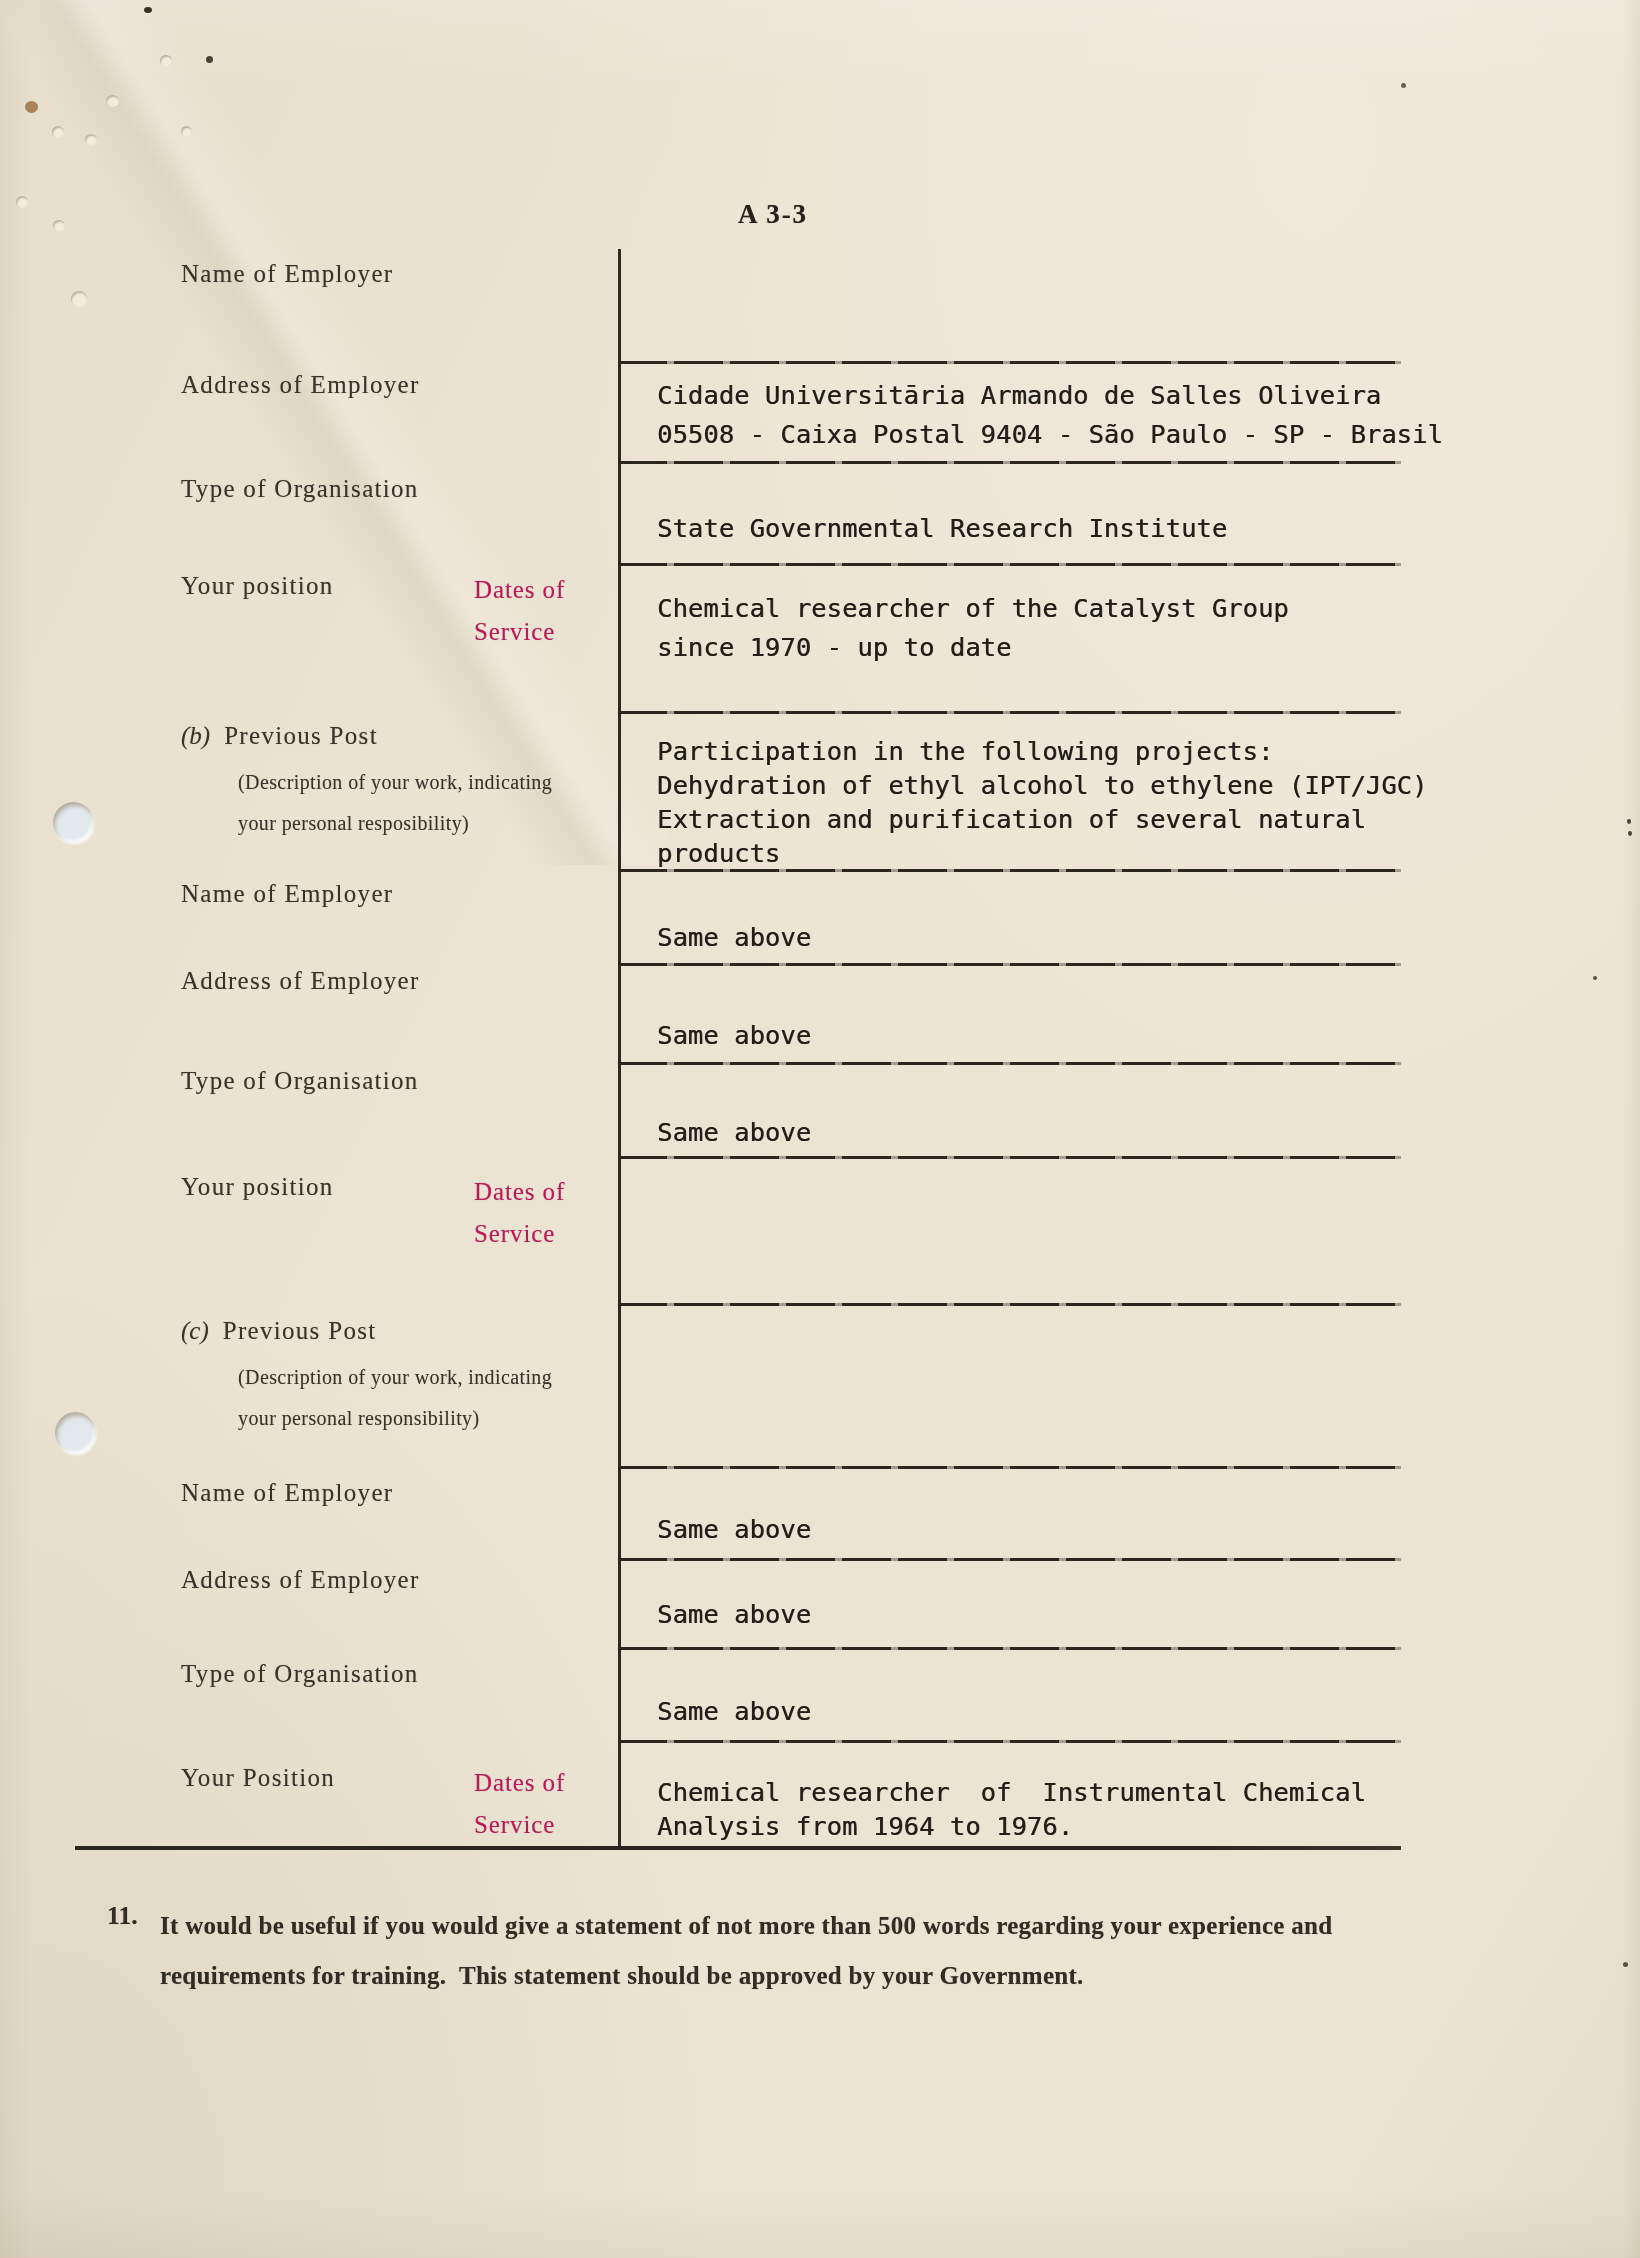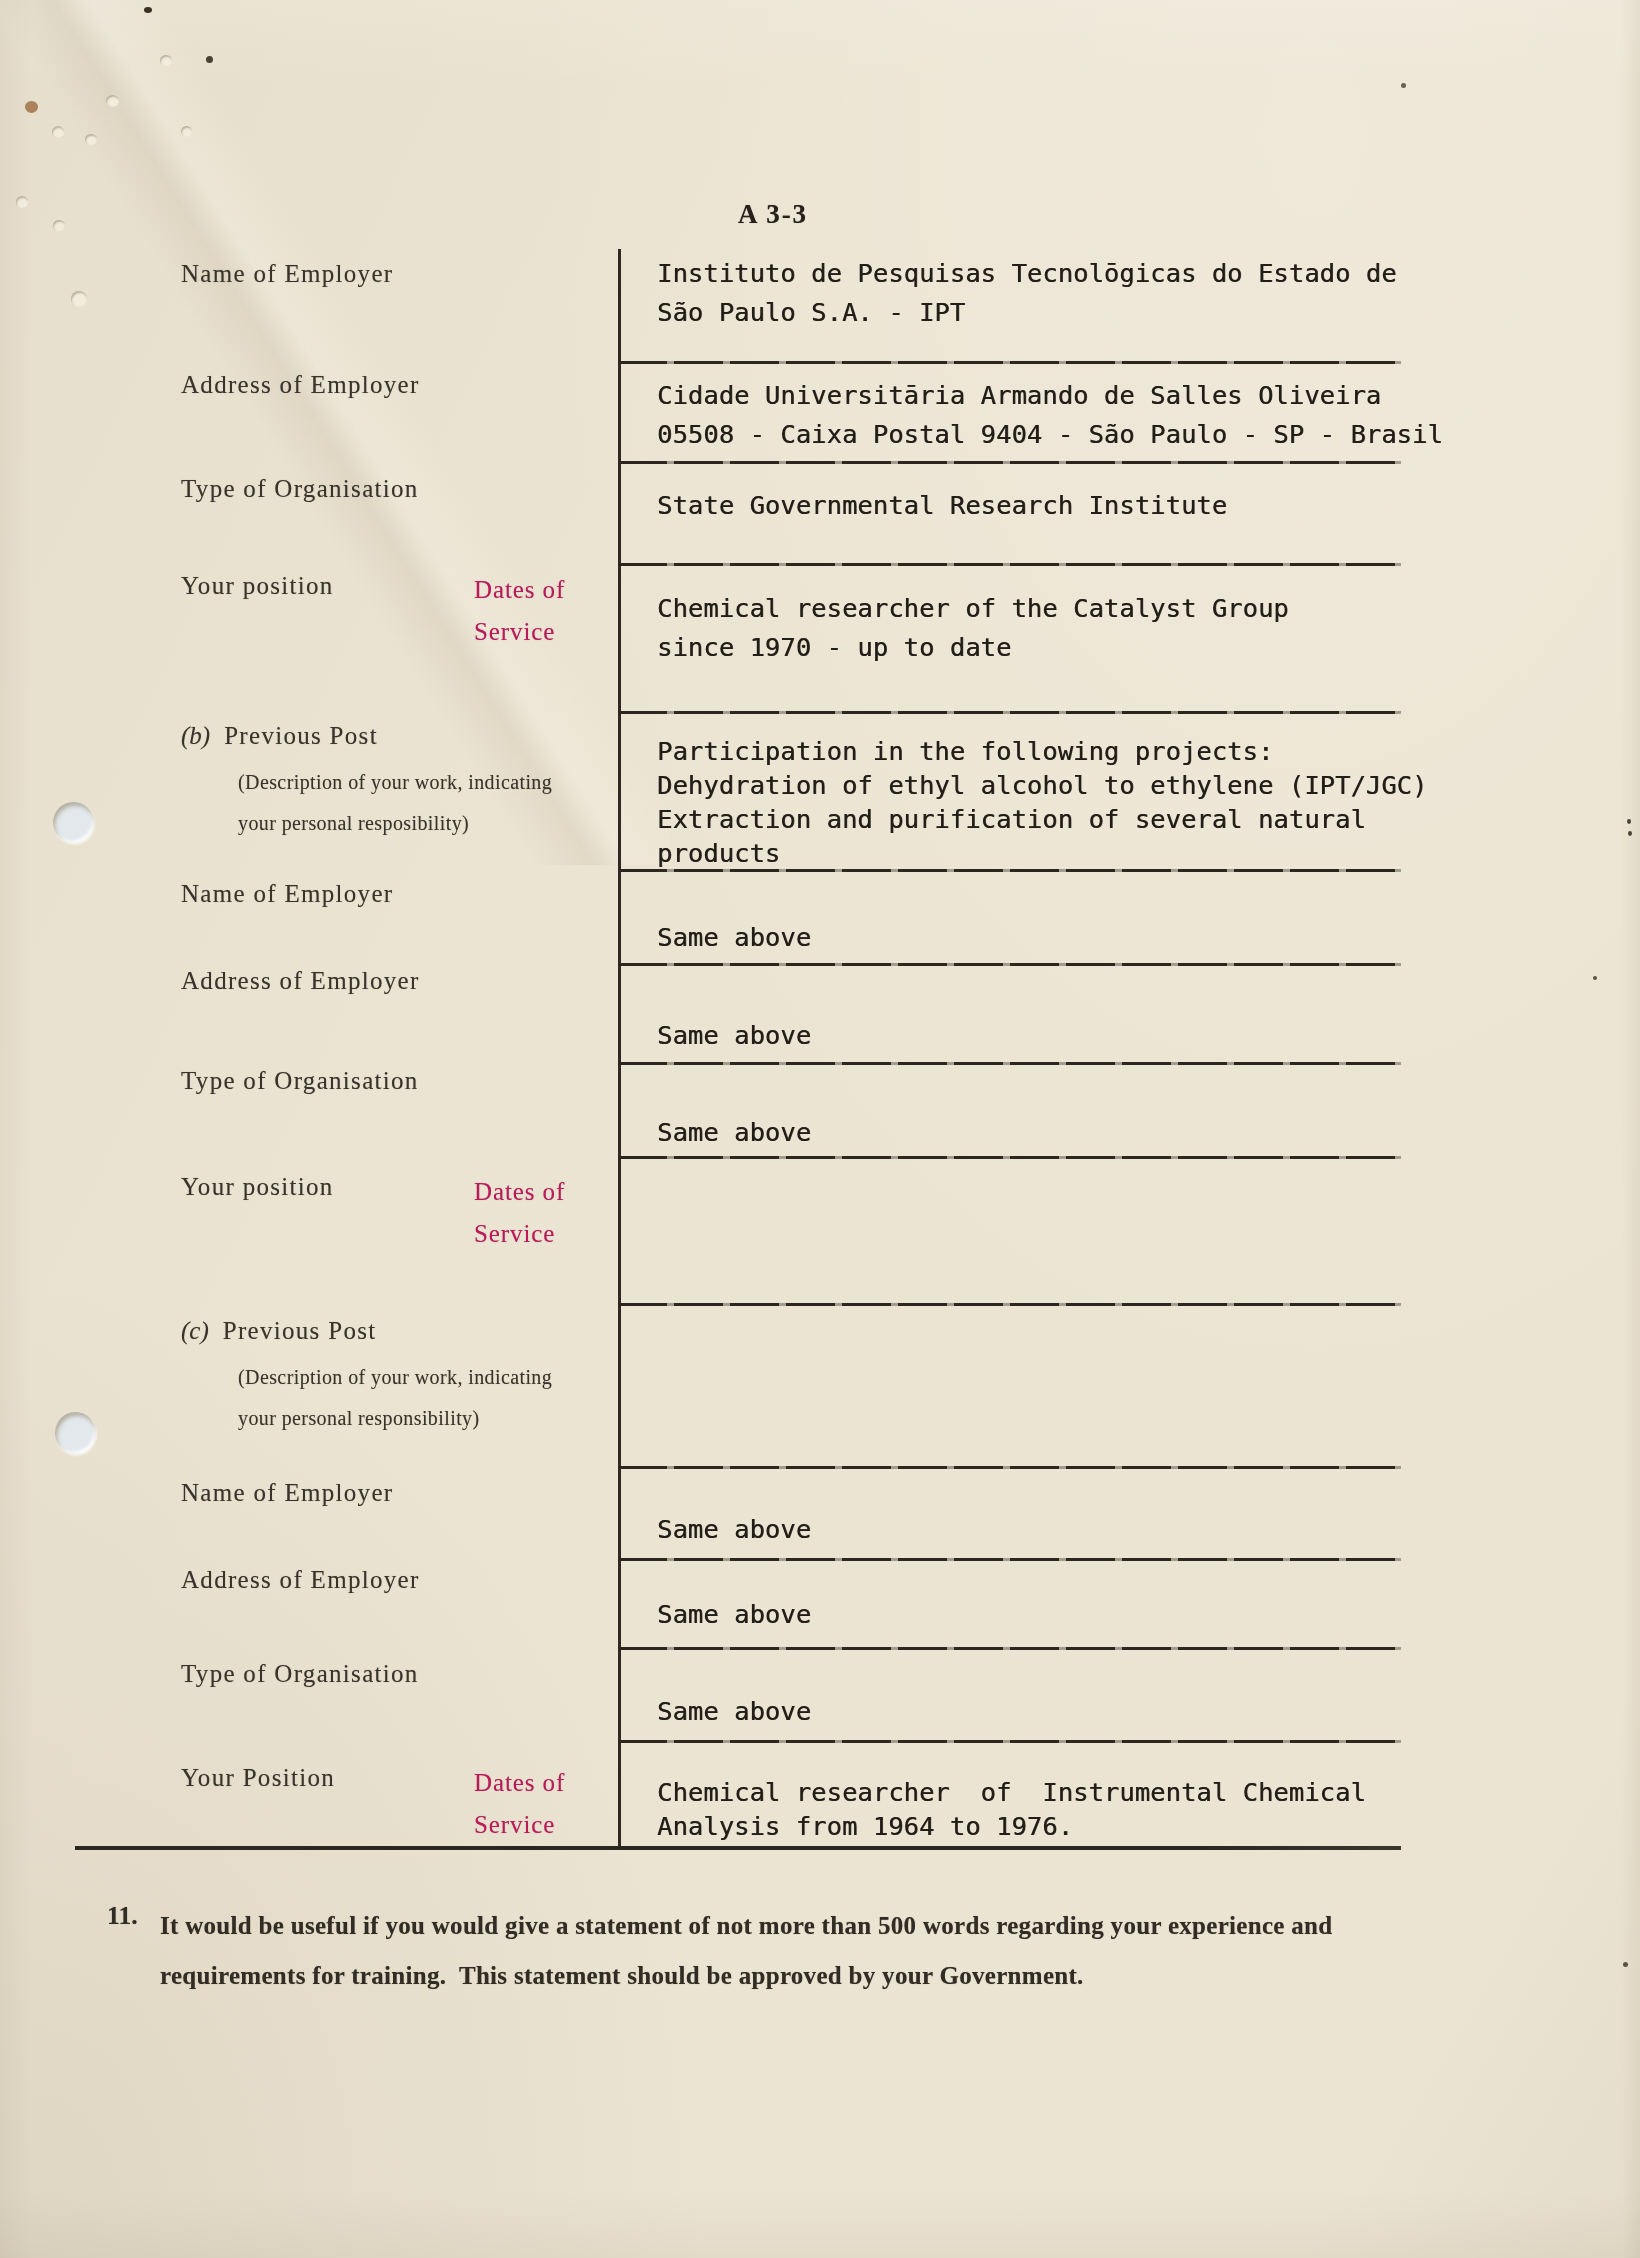--- a/index.html
+++ b/index.html
@@ -130,29 +130,27 @@
   <div class="sep" style="top:1062px"></div>
   <div class="sep" style="top:1156px"></div>
   <div class="sep" style="top:1303px"></div>
   <div class="sep" style="top:1466px"></div>
   <div class="sep" style="top:1558px"></div>
   <div class="sep" style="top:1647px"></div>
   <div class="sep" style="top:1740px"></div>
   <div class="bottom-line"></div>
 
   <div class="flabel" style="top:260px">Name of Employer</div>
-  <div class="fvalue" style="top:254px">Instituto de Pesquisas Tecnolōgicas do Estado de
-São Paulo S.A. - IPT</div>
 
   <div class="flabel" style="top:371px">Address of Employer</div>
   <div class="fvalue" style="top:376px">Cidade Universitāria Armando de Salles Oliveira
 05508 - Caixa Postal 9404 - São Paulo - SP - Brasil</div>
 
   <div class="flabel" style="top:475px">Type of Organisation</div>
-  <div class="fvalue" style="top:486px">State Governmental Research Institute</div>
+  <div class="fvalue" style="top:509px">State Governmental Research Institute</div>
 
   <div class="flabel" style="top:572px">Your position</div>
   <div class="fsub" style="top:569px">Dates of
 Service</div>
   <div class="fvalue" style="top:589px">Chemical researcher of the Catalyst Group
 since 1970 - up to date</div>
 
   <div class="flabel" style="top:722px"><span class="label-prefix">(b)</span><span>Previous Post</span></div>
   <div class="fdesc" style="top:762px">(Description of your work, indicating
 your personal resposibility)</div>

